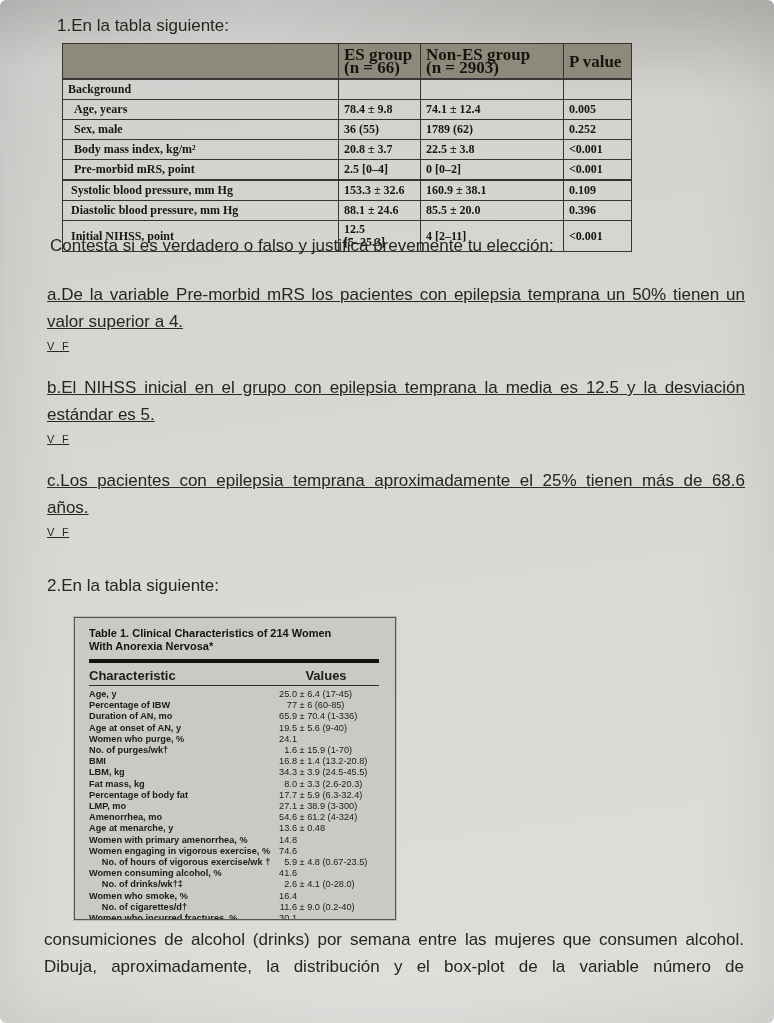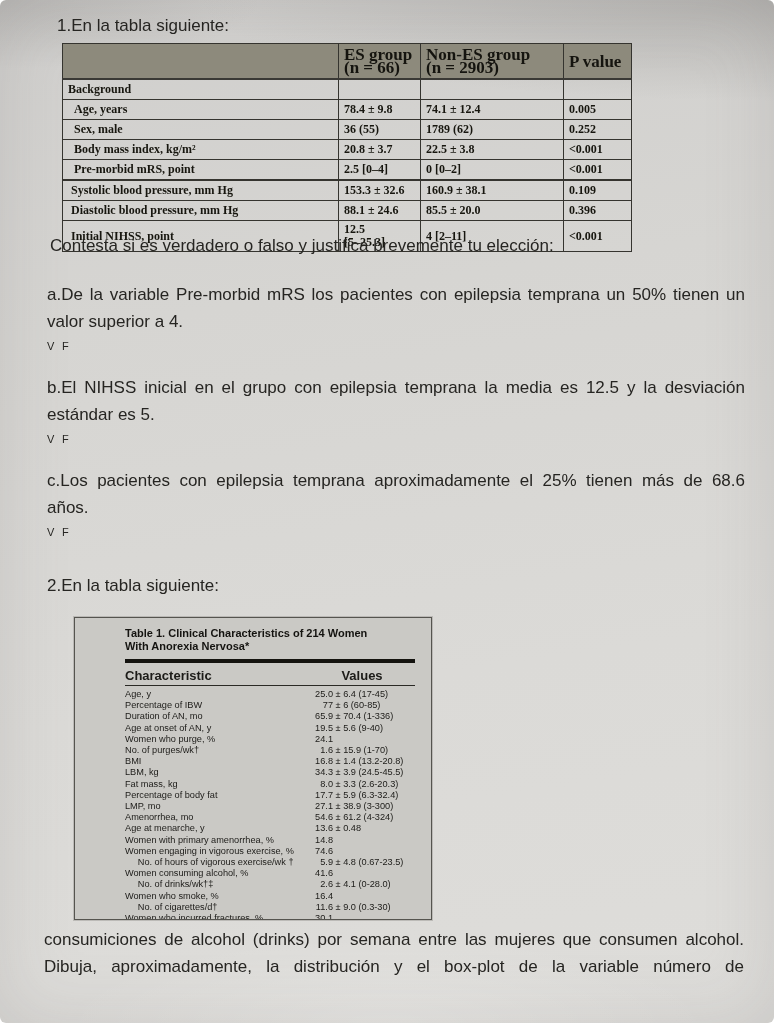--- a/index.html
+++ b/index.html
@@ -24,37 +24,37 @@
   .t1s td,.t1s th{border:1px solid #35342f;padding:2px 5px;line-height:13px;
     white-space:pre-line;vertical-align:middle;text-align:left;overflow:hidden;}
   .t1s th{background:#8d8a7c;height:30px;border-bottom:2px solid #3a3935;
     font-size:17px;color:#15140f;}
   .t1s td{height:15px;}
   table.t1b{}
 
   
   .t2{position:absolute;left:74px;top:617px;width:320px;height:301px;
     background:#cac9c5;border:1px solid #55544f;color:#1c1b18;
-    box-shadow:0 0 0 1px rgba(90,88,84,0.25);overflow:hidden;padding-left:36px;}
+    box-shadow:0 0 0 1px rgba(90,88,84,0.25);overflow:hidden;}
   .t2-title{font-weight:700;font-size:11px;line-height:13px;
     padding:9px 16px 0 14px;white-space:pre-line;color:#141310;}
   .rule{margin:0 16px 0 14px;}
   .thick{height:4px;background:#14130f;margin-top:6px;}
   .thin{height:1px;background:#2a2925;}
   .t2-head{display:flex;padding:5px 16px 2px 14px;font-weight:700;font-size:13px;}
   .t2-ch{flex:1;}
   .t2-vh{width:106px;text-align:center;}
   .t2-rows{padding:3px 16px 0 14px;font-size:9.2px;line-height:11.2px;}
   .t2r{display:flex;white-space:nowrap;}
-  .t2l{flex:1;white-space:pre;overflow:hidden;}
+  .t2l{flex:1;white-space:pre;overflow:hidden;font-weight:bold;}
   .t2v{width:106px;white-space:pre;}
   .v1{display:inline-block;width:24px;text-align:right;}
 
   
-  #questions{position:absolute;left:47px;top:281px;width:698px;}
+  #questions{position:absolute;left:47px;top:281px;width:698px;text-decoration:underline;}
   .q{margin-bottom:17px;}
   .ql{font-size:17px;line-height:27px;color:#262522;}
   .just{text-align:justify;text-align-last:justify;}
   .vf{font-size:11px;line-height:22px;white-space:pre;letter-spacing:0.5px;color:#262522;}
 
   .finalp{position:absolute;left:44px;top:926px;width:700px;}
 </style>
 </head>
 <body>
 
@@ -278,21 +278,21 @@
           <span class="t2v"><span class="v1">2.6</span><span class="v2"> ± 4.1 (0-28.0)</span></span>
         </div>
 
         <div class="t2r">
           <span class="t2l">Women who smoke, %</span>
           <span class="t2v"><span class="v1">16.4</span><span class="v2"></span></span>
         </div>
 
         <div class="t2r">
           <span class="t2l">&nbsp;&nbsp;&nbsp;&nbsp;&nbsp;No. of cigarettes/d†</span>
-          <span class="t2v"><span class="v1">11.6</span><span class="v2"> ± 9.0 (0.3-30)</span></span>
+          <span class="t2v"><span class="v1">11.6</span><span class="v2"> ± 9.0 (0.2-40)</span></span>
         </div>
 
         <div class="t2r">
           <span class="t2l">Women who incurred fractures, %</span>
           <span class="t2v"><span class="v1">30.1</span><span class="v2"></span></span>
         </div>
       </div>
   </div>
 
   <div class="finalp">

